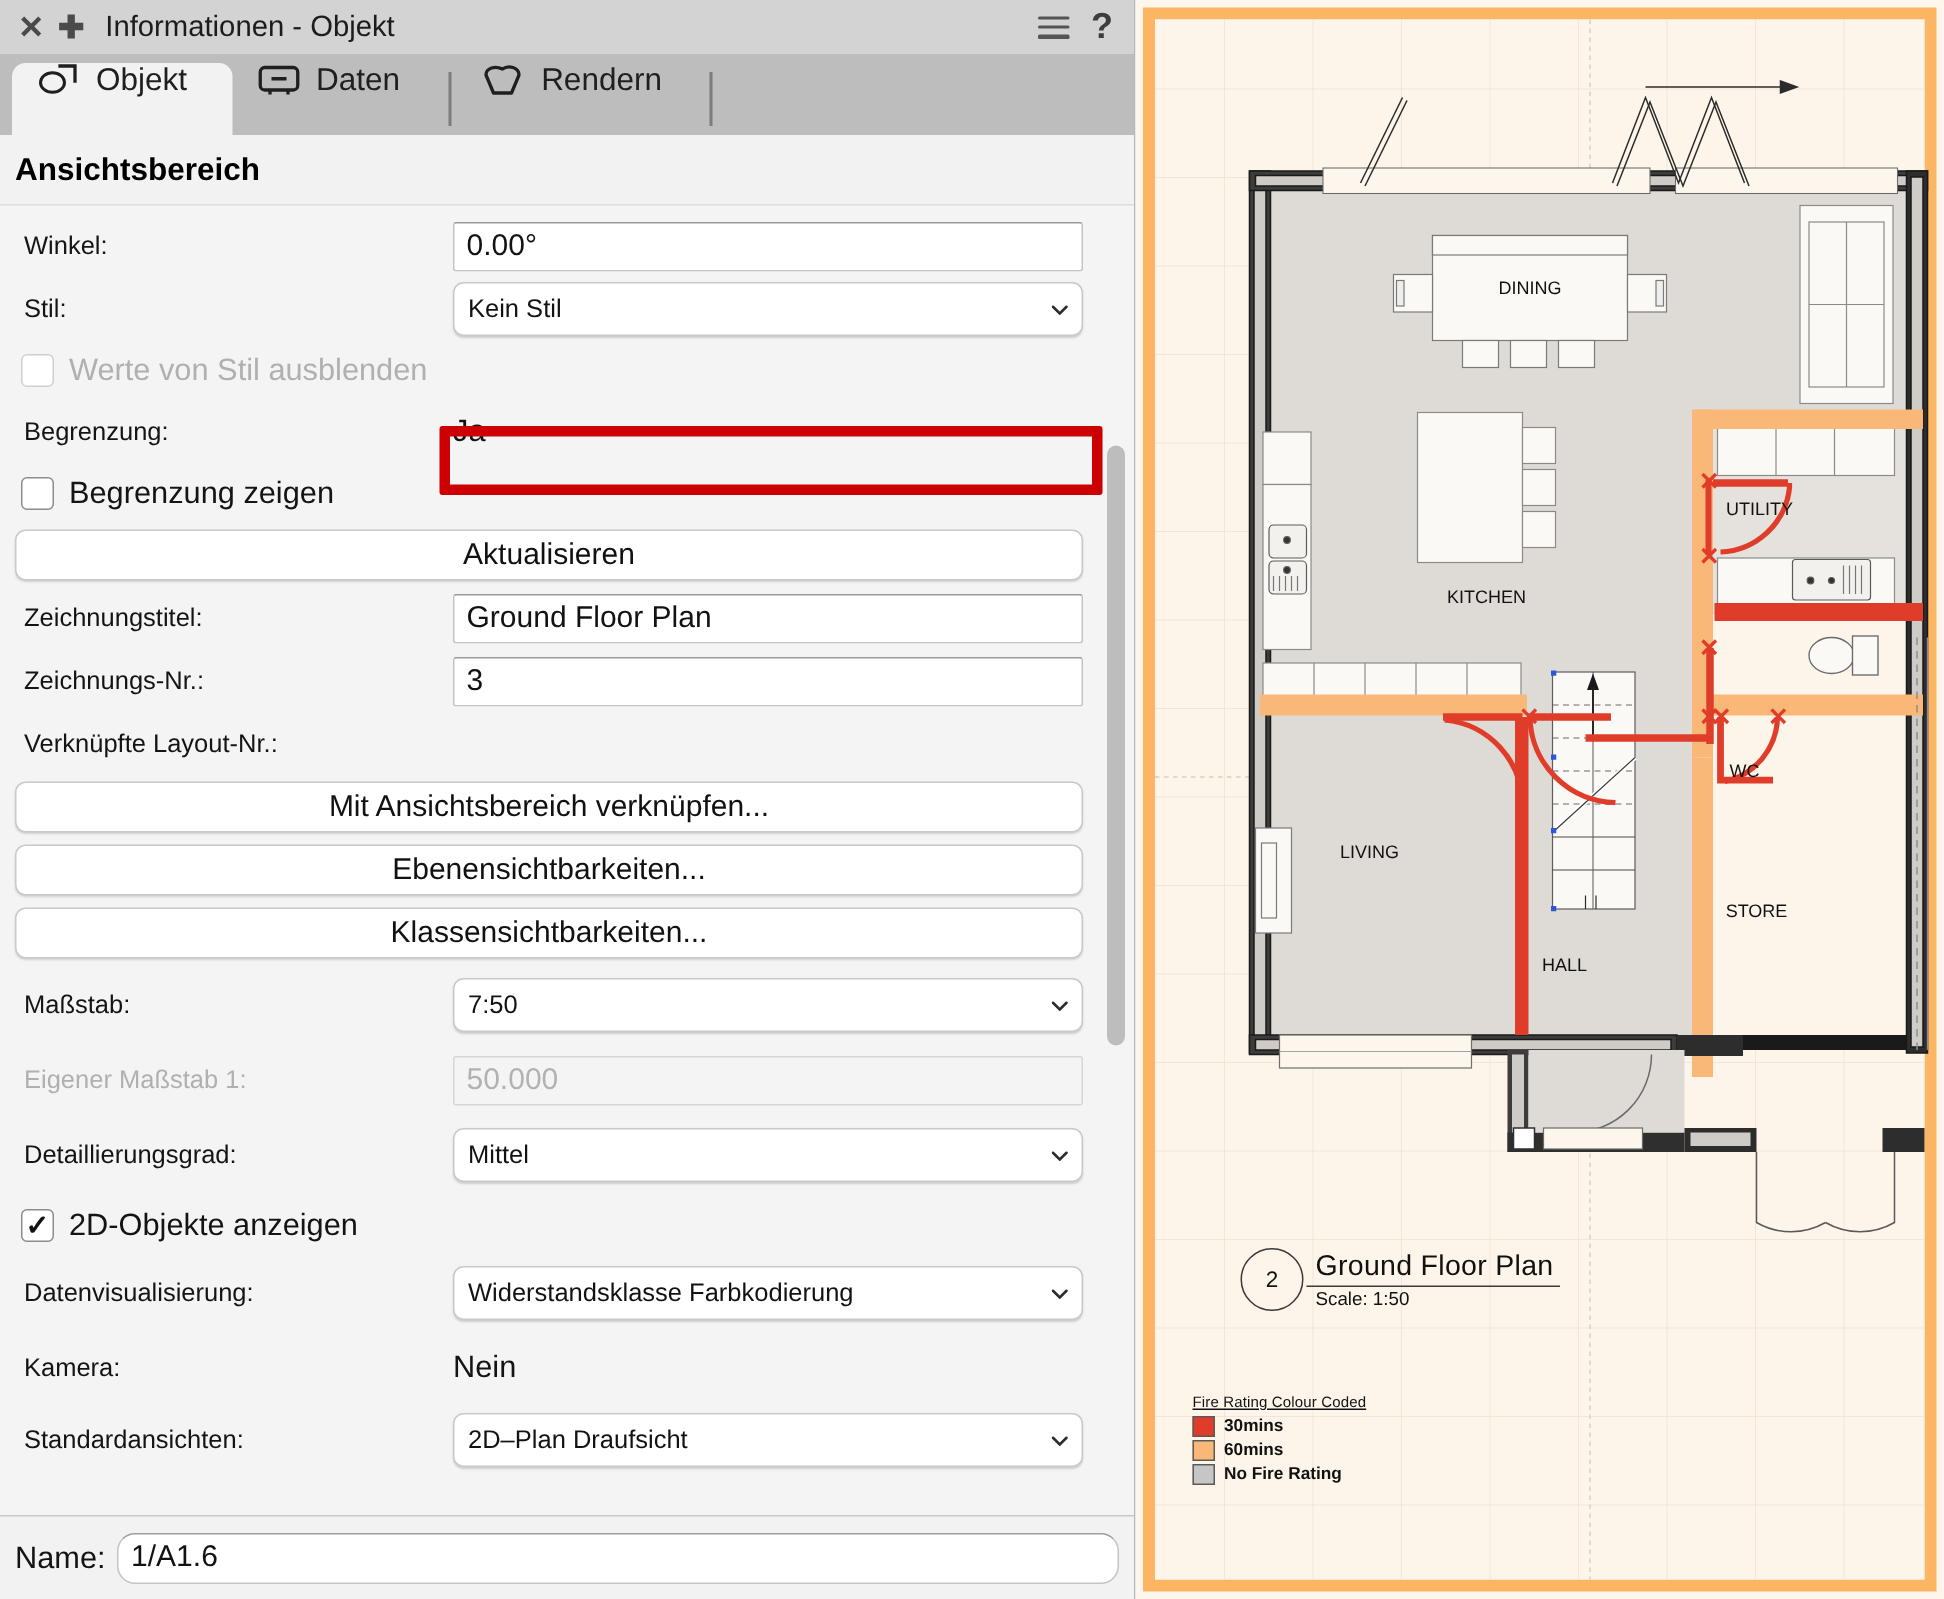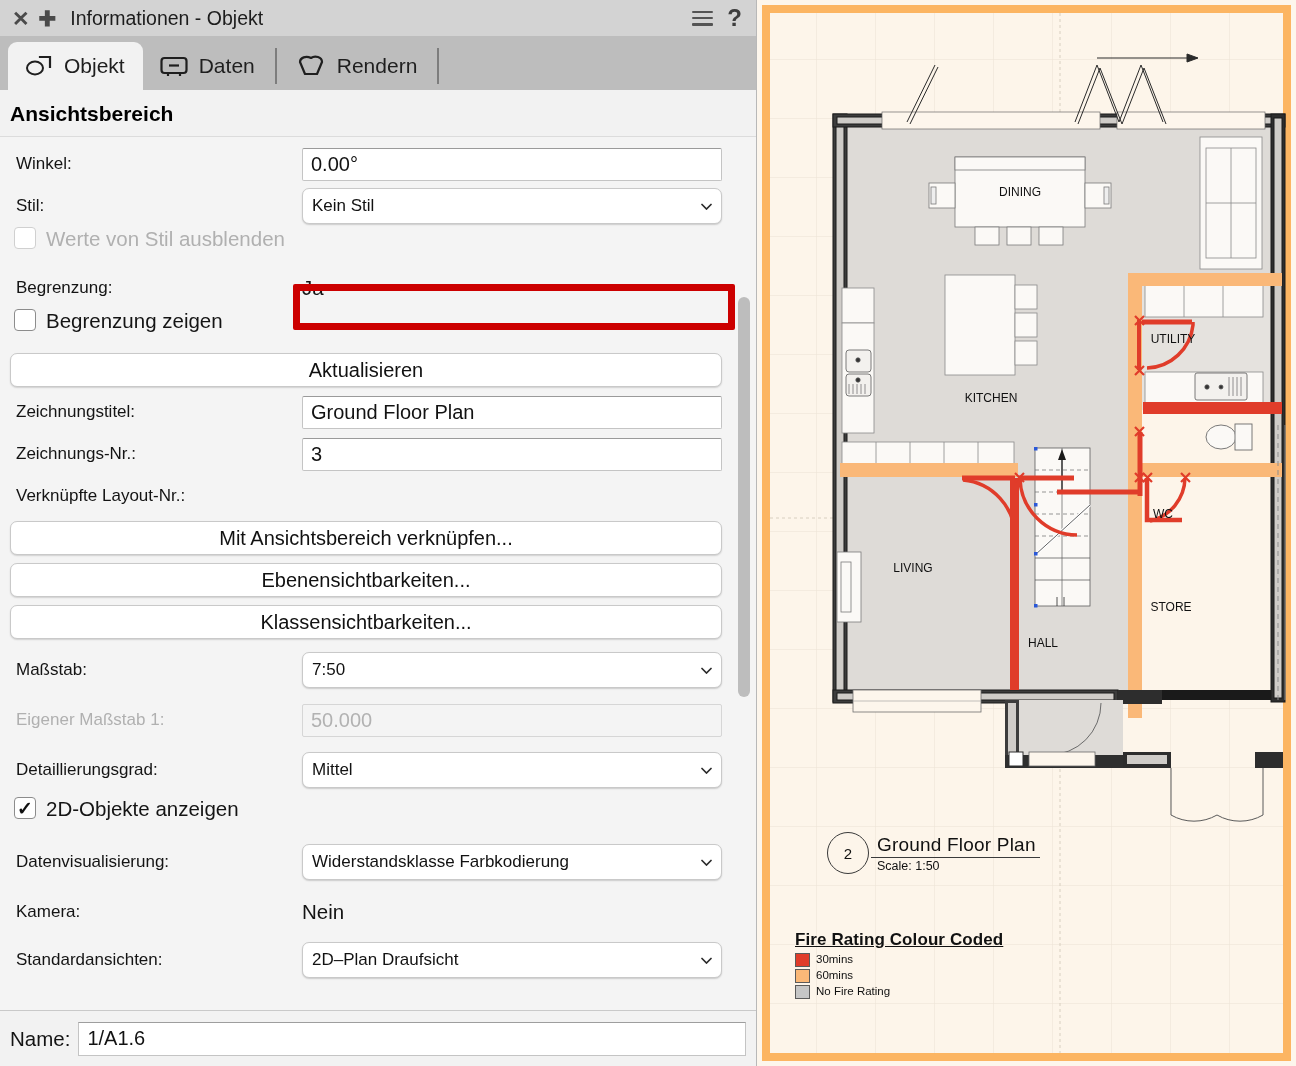--- a/index.html
+++ b/index.html
@@ -44,22 +44,22 @@
 
   
   .tabbar {
     height: 54px; min-height: 54px;
     background: #bdbdbd;
     display: flex; align-items: flex-end;
     padding-left: 8px;
     position: relative;
   }
   .tab {
-    display: flex; align-items: center; gap: 10px;
-    height: 48px; padding: 0 18px 0 16px;
+    display: flex; align-items: flex-start; gap: 10px;
+    height: 48px; padding: 0 30px 0 16px;
     font-size: 21px; color: #1f1f1f;
     border-radius: 9px 9px 0 0;
     position: relative;
   }
   .tab.active { background: #f2f2f2; }
   .tab svg { display:block; }
   .tabsep {
     width: 2px; height: 36px; background: #7d7d7d;
     margin: 0 2px 6px 2px; align-self: flex-end;
   }
@@ -123,21 +123,21 @@
   .btn {
     width: 100%; height: 34px;
     background: #fff; border: 1px solid #c9c9c9;
     border-radius: 7px;
     box-shadow: 0 1px 1.5px rgba(0,0,0,.15);
     font-size: 20px; color: #111;
     display: flex; align-items: center; justify-content: center;
   }
   .btn-row { padding: 4px 6px 4px 10px; }
 
-  .chkrow { display: flex; align-items: flex-start; gap: 10px; padding-left: 14px; min-height: 40px;}
+  .chkrow { display: flex; align-items: center; gap: 10px; padding-left: 14px; min-height: 40px;}
   .chk {
     width: 22px; height: 22px; border-radius: 4px;
     border: 1.6px solid #8c8c8c; background: #fff;
     display: flex; align-items: center; justify-content: center;
     flex: 0 0 22px;
   }
   .chk.dim { border-color: #d0d0d0; }
   .chk .tick { font-size: 19px; line-height: 1; color: #111; font-weight: 700;}
   .chklbl { font-size: 20.5px; color: #141414; }
   .chklbl.dim { color: #b0b0b0; }
@@ -164,21 +164,21 @@
     height: 56px; min-height: 56px;
     background: #f2f2f2;
     border-top: 1px solid #c9c9c9;
     display: flex; align-items: center;
     padding: 0 10px 0 10px;
   }
   .namebar .nlbl { font-size: 20.5px; color: #141414; margin-right: 8px; }
   .namebar .nfield {
     flex: 1; height: 34px; background: #fff;
     border: 1px solid #c4c4c4; border-top-color:#9e9e9e;
-    border-radius: 0;
+    border-radius: 12px;
     font-size: 20px; color: #121212;
     display: flex; align-items: center; padding: 0 8px;
   }
 
   
   .canvas-wrap {
     position: relative;
     width: 539px; height: 1066px;
     background: #fdf6ec;
     overflow: hidden;
@@ -190,24 +190,24 @@
     background: #fdf5ea;
   }
   .plan-svg { position: absolute; left: 0; top: 0; }
 
   
   .legend {
     position: absolute; left: 38px; top: 930px;
     font-family: "Liberation Sans", sans-serif;
   }
   .legend-title {
-    font-size: 17px; color: #111; text-decoration: underline; font-weight: 700;
+    font-size: 10px; color: #111; text-decoration: underline; font-weight: 400;
     margin-bottom: 3px; letter-spacing: .1px;
   }
-  .legend-item { display: flex; align-items: flex-start; gap: 6px; margin-bottom: 2px; }
+  .legend-item { display: flex; align-items: center; gap: 6px; margin-bottom: 2px; font-weight: bold; }
   .sw { width: 15px; height: 14px; border: 1px solid #5a5a5a; }
   .legend-item span { font-size: 11.5px; color: #111; }
 
   
   .titleblock { position: absolute; left: 70px; top: 832px; display: flex; align-items: center; }
   .tb-circle {
     width: 42px; height: 42px; border-radius: 50%;
     border: 1.3px solid #3a3a3a; background: transparent;
     display: flex; align-items: center; justify-content: center;
     font-size: 15px; color: #111;

